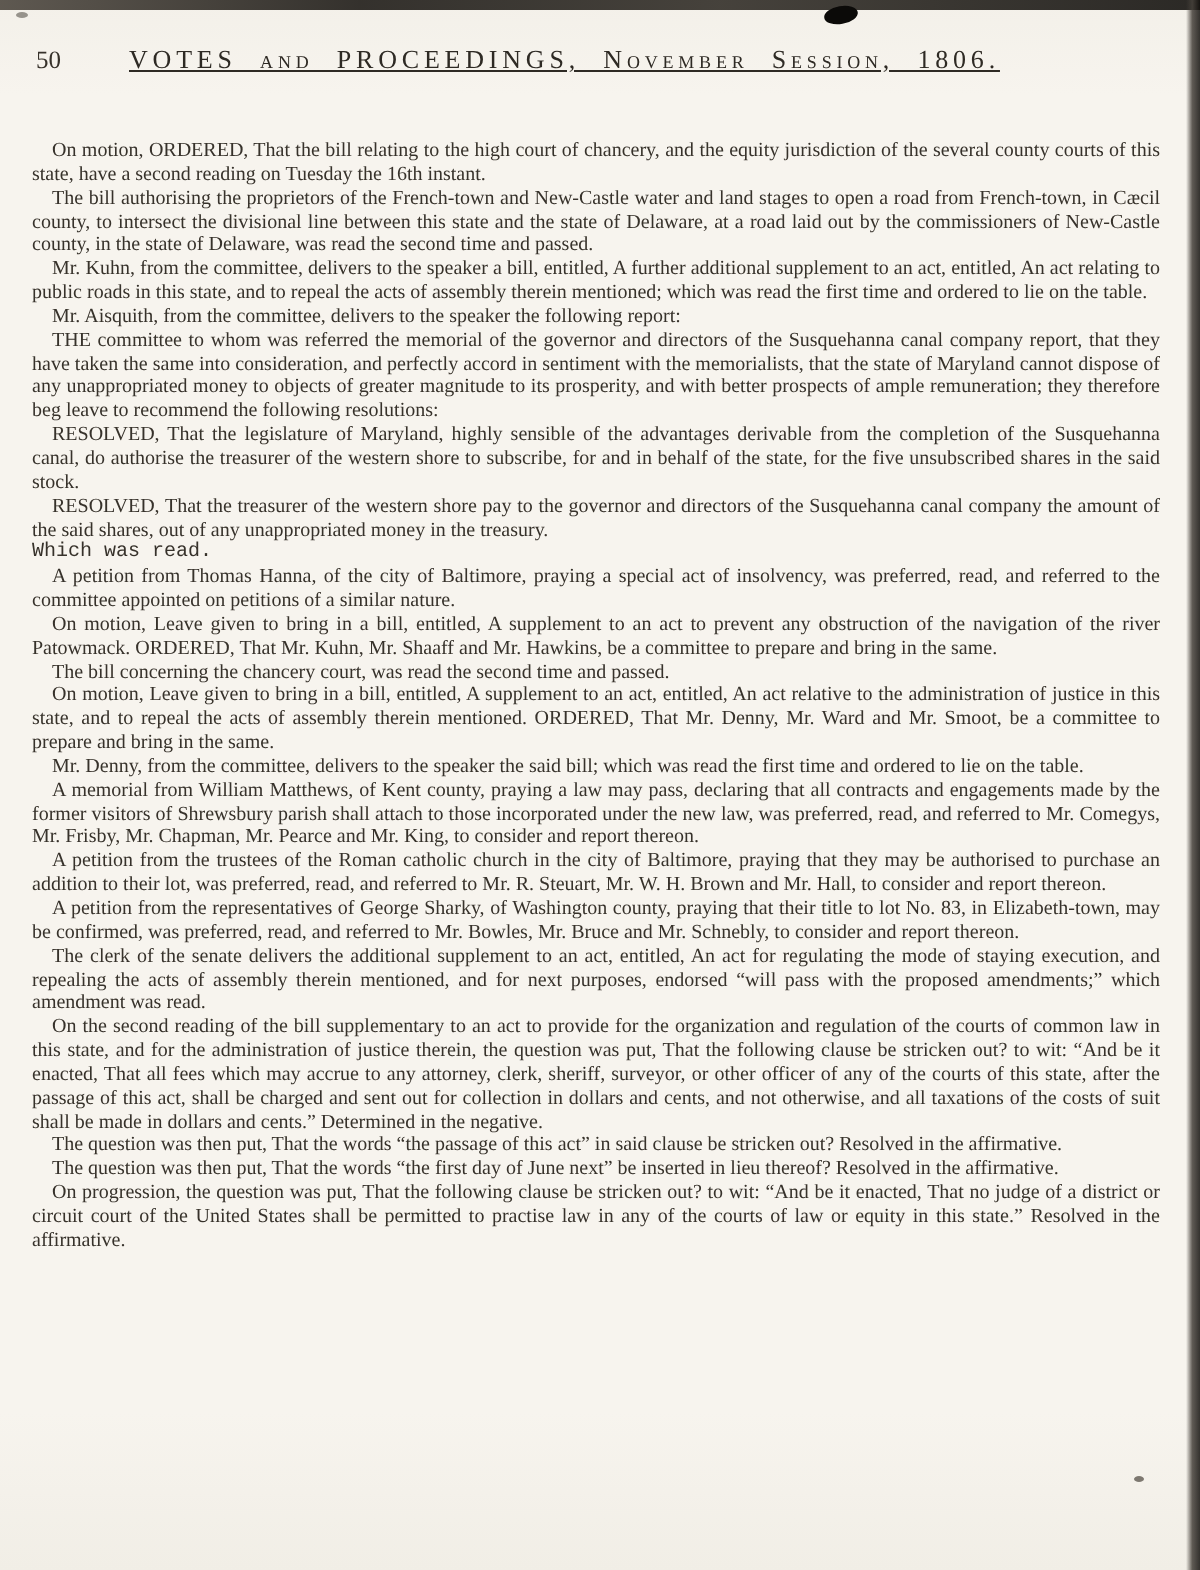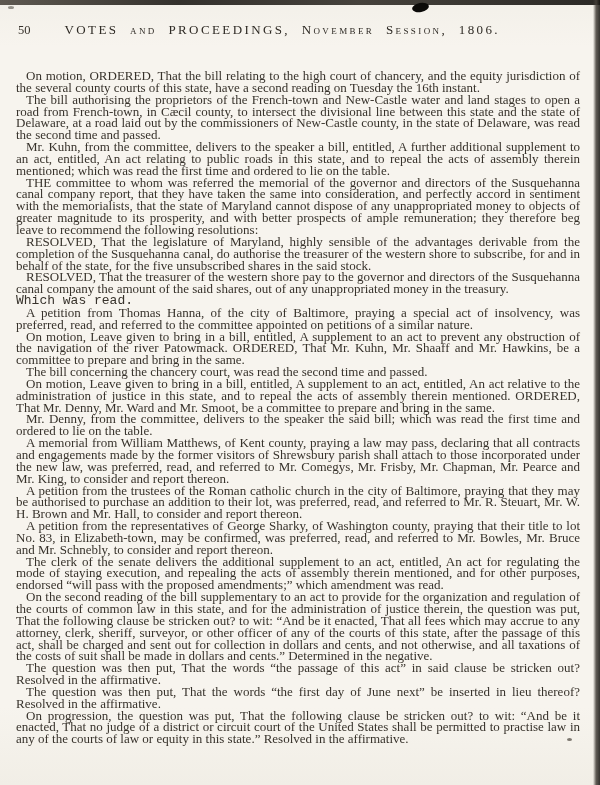--- a/index.html
+++ b/index.html
@@ -11,23 +11,23 @@
   }
   .page{
     position:absolute;inset:0;box-sizing:border-box;
     background:linear-gradient(180deg,#f3f0e9 0%,#f7f4ee 6%,#f7f4ee 90%,#f1eee6 100%);
     padding:22px 20px 24px 16px;
   }
   .header{display:flex;align-items:baseline;margin:0 0 9px 0;}
   .page-number{font-size:12.5px;margin-left:2px;}
   .page-title{
     font-size:13px;font-variant:small-caps;letter-spacing:2.4px;word-spacing:6px;
-    margin-left:34px;color:#2e2a24;
+    margin-left:34px;color:#2e2a24;text-decoration:underline;
   }
-  .body-text{font-size:13px;line-height:11.85px;text-align:justify;margin-top:32px;}
+  .body-text{font-size:10px;line-height:11.85px;text-align:justify;margin-top:32px;}
   p.para{margin:0;text-indent:10px;}
   p.no-indent{text-indent:0;font-family:Liberation Mono, monospace;}
   .by-order{display:flex;margin:0;}
   .by-order .left{margin-left:238px;}
   .by-order .right{margin-left:auto;margin-right:26px;letter-spacing:0.4px;}
   
   .edge-top{
     position:absolute;top:0;left:0;right:0;height:5px;z-index:5;
     background:linear-gradient(90deg,#46403a 0%,#181512 25%,#2b2archive721 50%,#15120f 100%);
     background:linear-gradient(90deg,#4a443c 0%,#1a1713 30%,#2e2a24 60%,#100e0b 100%);
@@ -52,35 +52,36 @@
 
   <div class="header">
     <span class="page-number">50</span>
     <span class="page-title">VOTES and PROCEEDINGS, November Session, 1806.</span>
   </div>
 
   <div class="body-text">
     <p class="para">On motion, ORDERED, That the bill relating to the high court of chancery, and the equity jurisdiction of the several county courts of this state, have a second reading on Tuesday the 16th instant.</p>
     <p class="para">The bill authorising the proprietors of the French-town and New-Castle water and land stages to open a road from French-town, in Cæcil county, to intersect the divisional line between this state and the state of Delaware, at a road laid out by the commissioners of New-Castle county, in the state of Delaware, was read the second time and passed.</p>
     <p class="para">Mr. Kuhn, from the committee, delivers to the speaker a bill, entitled, A further additional supplement to an act, entitled, An act relating to public roads in this state, and to repeal the acts of assembly therein mentioned; which was read the first time and ordered to lie on the table.</p>
+    <p class="para">Mr. Aisquith, from the committee, delivers to the speaker the following report:</p>
     <p class="para">THE committee to whom was referred the memorial of the governor and directors of the Susquehanna canal company report, that they have taken the same into consideration, and perfectly accord in sentiment with the memorialists, that the state of Maryland cannot dispose of any unappropriated money to objects of greater magnitude to its prosperity, and with better prospects of ample remuneration; they therefore beg leave to recommend the following resolutions:</p>
     <p class="para">RESOLVED, That the legislature of Maryland, highly sensible of the advantages derivable from the completion of the Susquehanna canal, do authorise the treasurer of the western shore to subscribe, for and in behalf of the state, for the five unsubscribed shares in the said stock.</p>
     <p class="para">RESOLVED, That the treasurer of the western shore pay to the governor and directors of the Susquehanna canal company the amount of the said shares, out of any unappropriated money in the treasury.</p>
 
 
     <p class="para no-indent">Which was read.</p>
     <p class="para">A petition from Thomas Hanna, of the city of Baltimore, praying a special act of insolvency, was preferred, read, and referred to the committee appointed on petitions of a similar nature.</p>
     <p class="para">On motion, Leave given to bring in a bill, entitled, A supplement to an act to prevent any obstruction of the navigation of the river Patowmack. ORDERED, That Mr. Kuhn, Mr. Shaaff and Mr. Hawkins, be a committee to prepare and bring in the same.</p>
     <p class="para">The bill concerning the chancery court, was read the second time and passed.</p>
     <p class="para">On motion, Leave given to bring in a bill, entitled, A supplement to an act, entitled, An act relative to the administration of justice in this state, and to repeal the acts of assembly therein mentioned. ORDERED, That Mr. Denny, Mr. Ward and Mr. Smoot, be a committee to prepare and bring in the same.</p>
     <p class="para">Mr. Denny, from the committee, delivers to the speaker the said bill; which was read the first time and ordered to lie on the table.</p>
     <p class="para">A memorial from William Matthews, of Kent county, praying a law may pass, declaring that all contracts and engagements made by the former visitors of Shrewsbury parish shall attach to those incorporated under the new law, was preferred, read, and referred to Mr. Comegys, Mr. Frisby, Mr. Chapman, Mr. Pearce and Mr. King, to consider and report thereon.</p>
     <p class="para">A petition from the trustees of the Roman catholic church in the city of Baltimore, praying that they may be authorised to purchase an addition to their lot, was preferred, read, and referred to Mr. R. Steuart, Mr. W. H. Brown and Mr. Hall, to consider and report thereon.</p>
     <p class="para">A petition from the representatives of George Sharky, of Washington county, praying that their title to lot No. 83, in Elizabeth-town, may be confirmed, was preferred, read, and referred to Mr. Bowles, Mr. Bruce and Mr. Schnebly, to consider and report thereon.</p>
-    <p class="para">The clerk of the senate delivers the additional supplement to an act, entitled, An act for regulating the mode of staying execution, and repealing the acts of assembly therein mentioned, and for other purposes, endorsed “will pass with the proposed amendments;” which amendment was read.</p>
+    <p class="para">The clerk of the senate delivers the additional supplement to an act, entitled, An act for regulating the mode of staying execution, and repealing the acts of assembly therein mentioned, and for next purposes, endorsed “will pass with the proposed amendments;” which amendment was read.</p>
     <p class="para">On the second reading of the bill supplementary to an act to provide for the organization and regulation of the courts of common law in this state, and for the administration of justice therein, the question was put, That the following clause be stricken out? to wit: “And be it enacted, That all fees which may accrue to any attorney, clerk, sheriff, surveyor, or other officer of any of the courts of this state, after the passage of this act, shall be charged and sent out for collection in dollars and cents, and not otherwise, and all taxations of the costs of suit shall be made in dollars and cents.” Determined in the negative.</p>
     <p class="para">The question was then put, That the words “the passage of this act” in said clause be stricken out? Resolved in the affirmative.</p>
     <p class="para">The question was then put, That the words “the first day of June next” be inserted in lieu thereof? Resolved in the affirmative.</p>
     <p class="para">On progression, the question was put, That the following clause be stricken out? to wit: “And be it enacted, That no judge of a district or circuit court of the United States shall be permitted to practise law in any of the courts of law or equity in this state.” Resolved in the affirmative.</p>
   </div>
 
 </div>
 
 <div class="edge-top"></div>
 <div class="edge-right"></div>

